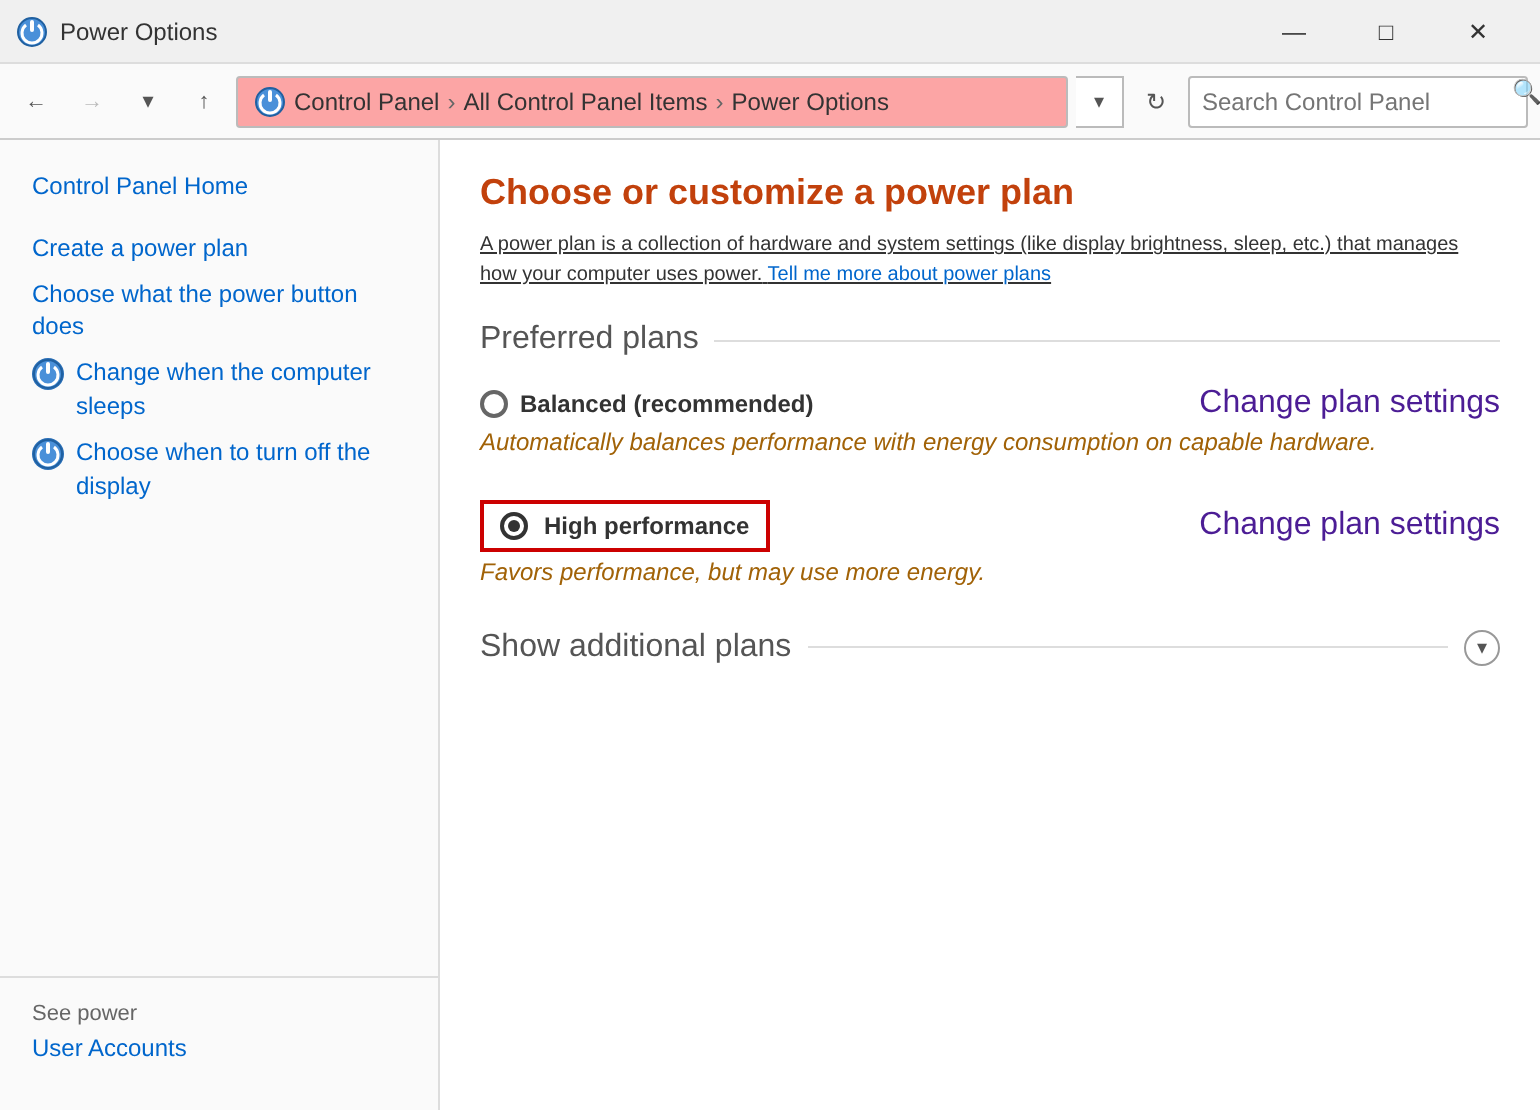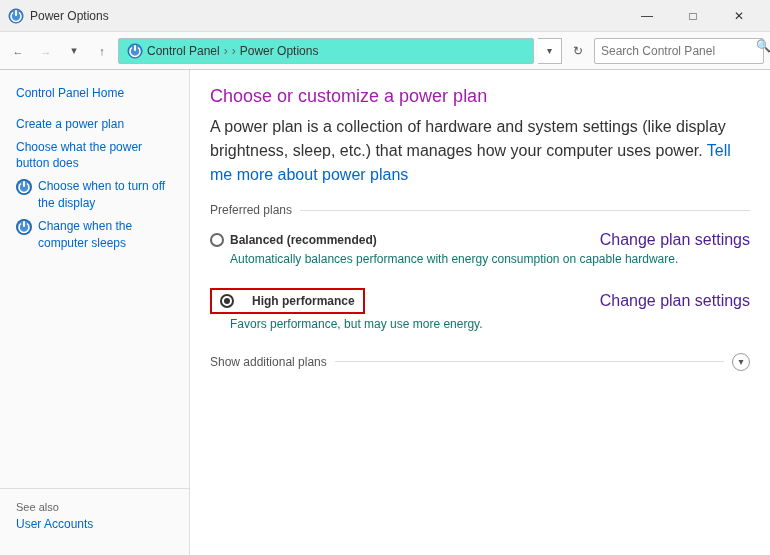--- a/index.html
+++ b/index.html
@@ -37,21 +37,21 @@
     .nav-btn {
       width: 24px; height: 24px;
       border: none; background: transparent;
       cursor: pointer; display: flex; align-items: center; justify-content: center;
       border-radius: 2px; color: #555; font-size: 11px;
     }
     .nav-btn.disabled { color: #bbb; cursor: default; }
     .address-path {
       flex: 1;
       height: 26px;
-      background: #5eead4;
+      background: #fca5a5;
       border: 1px solid #bbb;
       border-radius: 2px;
       display: flex;
       align-items: center;
       padding: 11px 8px;
       font-size: 12px;
       color: #333;
       gap: 4px;
     }
     .path-sep { color: #666; }
@@ -89,21 +89,21 @@
     .search-icon { color: #666; font-size: 12px; }
 
     
     .main-container {
       display: flex;
       height: calc(555px - 32px - 38px);
     }
 
     
     .sidebar {
-      width: 190px;
+      width: 220px;
       background: #fafafa;
       border-right: 1px solid #ddd;
       padding: 12px 0;
       display: flex;
       flex-direction: column;
     }
     .sidebar-link {
       padding: 3px 12px 3px 16px;
       color: #0066cc;
       cursor: pointer;
@@ -136,40 +136,41 @@
 
     
     .content {
       flex: 1;
       background: white;
       padding: 16px 20px;
       overflow-y: auto;
     }
     .page-title {
       font-size: 18px;
-      font-weight: 400;
-      color: #a21caf;
+      font-weight: 700;
+      color: #c2410c;
       margin-bottom: 8px;
     }
     .page-desc {
-      font-size: 16px;
+      font-size: 10px;
       color: #333;
       line-height: 1.5;
       margin-bottom: 16px;
+      text-decoration: underline;
     }
     .page-desc a { color: #0066cc; cursor: pointer; }
 
     .section-header {
       display: flex;
       align-items: center;
       margin-bottom: 10px;
       gap: 8px;
     }
     .section-label {
-      font-size: 12px;
+      font-size: 16px;
       color: #555;
       white-space: nowrap;
     }
     .section-line {
       flex: 1;
       height: 1px;
       background: #ddd;
     }
 
     .plan-item {
@@ -199,28 +200,28 @@
       border-color: #333;
     }
     .radio-circle.selected::after {
       content: '';
       width: 6px; height: 6px;
       background: #333;
       border-radius: 50%;
     }
     .plan-name { font-size: 12px; font-weight: 600; color: #333; cursor: pointer; }
     .plan-link { color: #4c1d95; font-size: 16px; cursor: pointer; }
-    .plan-desc { font-size: 12px; color: #0f766e; margin-left: 20px; line-height: 1.4; }
+    .plan-desc { font-size: 12px; color: #a16207; line-height: 1.4; font-style: italic; }
 
     .high-perf-box {
       border: 2px solid #cc0000;
       padding: 4px 8px;
       display: inline-flex;
       align-items: center;
-      gap: 18px;
+      gap: 8px;
     }
   </style>
 </head>
 <body>
 
 <div class="title-bar">
   <span class="title-bar-icon">
     <svg viewBox="0 0 16 16" width="16" height="16">
       <circle cx="8" cy="8" r="7" fill="#4a90d9" stroke="#2060a0" stroke-width="1"></circle>
       <rect x="7" y="2" width="2" height="6" rx="1" fill="white"></rect>
@@ -243,20 +244,21 @@
   <div class="address-path">
     <span style="width:16px;height:16px;flex-shrink:0;">
       <svg viewBox="0 0 16 16" width="16" height="16">
         <circle cx="8" cy="8" r="7" fill="#4a90d9" stroke="#2060a0" stroke-width="1"></circle>
         <rect x="7" y="2" width="2" height="6" rx="1" fill="white"></rect>
         <path d="M5 4.5 A5 5 0 1 0 11 4.5" fill="none" stroke="white" stroke-width="1.5"></path>
       </svg>
     </span>
     <span class="path-part">Control Panel</span>
     <span class="path-sep">›</span>
+    <span class="path-part">All Control Panel Items</span>
     <span class="path-sep">›</span>
     <span class="path-part path-active">Power Options</span>
   </div>
   <div class="address-dropdown">▾</div>
   <button class="refresh-btn">↻</button>
   <div class="search-box">
     <input class="search-input" type="text" placeholder="Search Control Panel" style="">
     <span class="search-icon">🔍</span>
   </div>
 </div>
@@ -266,44 +268,44 @@
   <div class="sidebar">
     <div class="sidebar-link">
       <span>Control Panel Home</span>
     </div>
     <div class="sidebar-spacer"></div>
     <div class="sidebar-link">
       <span>Create a power plan</span>
     </div>
     <div class="sidebar-link">
       <span>Choose what the power button does</span>
+    </div>
+    <div class="sidebar-link">
+      <span class="link-icon globe">
+        <svg viewBox="0 0 16 16" width="16" height="16">
+          <circle cx="8" cy="8" r="7" fill="#4a90d9" stroke="#2060a0" stroke-width="1"></circle>
+          <rect x="7" y="2" width="2" height="6" rx="1" fill="white"></rect>
+          <path d="M5 4.5 A5 5 0 1 0 11 4.5" fill="none" stroke="white" stroke-width="1.5"></path>
+        </svg>
+      </span>
+      <span>Change when the computer sleeps</span>
     </div>
     <div class="sidebar-link">
       <span class="link-icon globe">
         <svg viewBox="0 0 16 16" width="16" height="16">
           <circle cx="8" cy="8" r="7" fill="#4a90d9" stroke="#2060a0" stroke-width="1"></circle>
           <rect x="7" y="2" width="2" height="6" rx="1" fill="white"></rect>
           <path d="M5 4.5 A5 5 0 1 0 11 4.5" fill="none" stroke="white" stroke-width="1.5"></path>
         </svg>
       </span>
       <span>Choose when to turn off the display</span>
     </div>
-    <div class="sidebar-link">
-      <span class="link-icon globe">
-        <svg viewBox="0 0 16 16" width="16" height="16">
-          <circle cx="8" cy="8" r="7" fill="#4a90d9" stroke="#2060a0" stroke-width="1"></circle>
-          <rect x="7" y="2" width="2" height="6" rx="1" fill="white"></rect>
-          <path d="M5 4.5 A5 5 0 1 0 11 4.5" fill="none" stroke="white" stroke-width="1.5"></path>
-        </svg>
-      </span>
-      <span>Change when the computer sleeps</span>
-    </div>
 
     <div class="see-also">
-      <div class="see-also-title">See also</div>
+      <div class="see-also-title">See power</div>
       <a class="see-also-link">User Accounts</a>
     </div>
   </div>
 
   <div class="content">
     <h1 class="page-title">Choose or customize a power plan</h1>
     <p class="page-desc">
       <span>A power plan is a collection of hardware and system settings (like display brightness, sleep, etc.) that manages how your computer uses power.</span>
       <a>Tell me more about power plans</a>
     </p>

